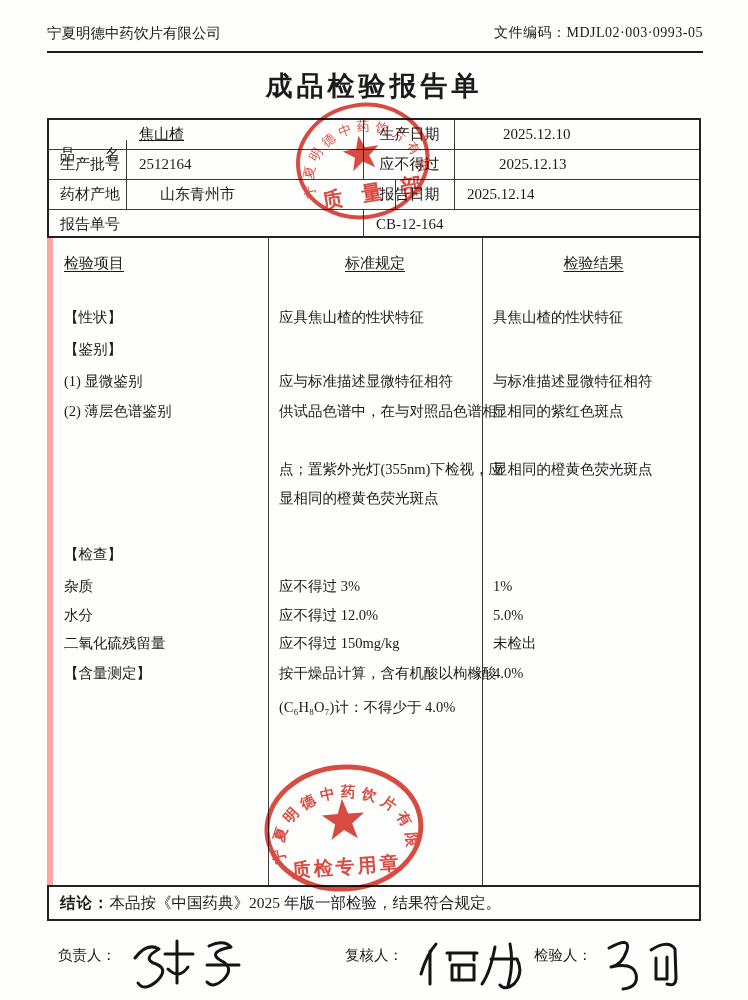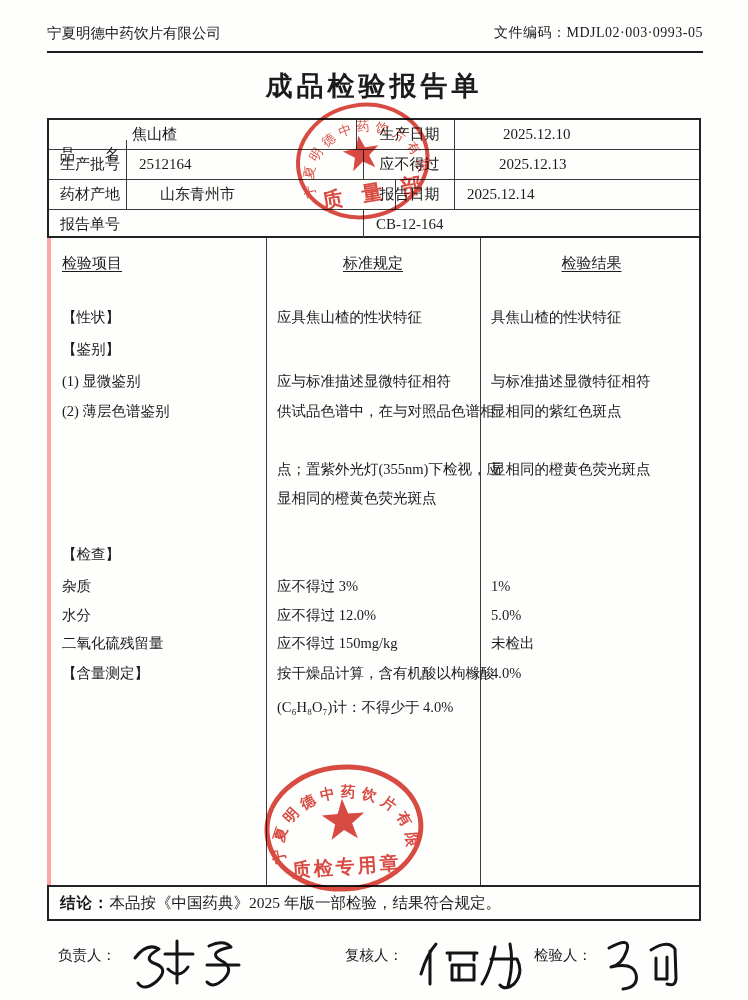--- a/index.html
+++ b/index.html
@@ -14,21 +14,21 @@
   .doc-title{position:absolute;left:0;top:68px;width:748px;text-align:center;font-size:27px;font-weight:bold;letter-spacing:4px;}
   
   .info-table{position:absolute;left:47px;top:118px;width:654px;height:120px;border:2px solid #222;box-sizing:border-box;}
   .irow{position:absolute;left:0;width:650px;height:29px;border-bottom:1px solid #3a3a3a;}
   .irow.last{border-bottom:none;}
   .icell{position:absolute;top:0;height:29px;line-height:29px;font-size:15px;box-sizing:border-box;}
   .icell.pad{padding-left:11px;}
   .vline{border-right:1px solid #3a3a3a;}
   .center{text-align:center;}
   
-  .results{position:absolute;left:47px;top:238px;width:654px;height:647px;border-left:4px solid #fca5a5;border-right:2px solid #222;box-sizing:border-box;}
+  .results{position:absolute;left:47px;top:238px;width:654px;height:647px;border-left:6px solid #fca5a5;border-right:2px solid #222;box-sizing:border-box;}
   .col-div{position:absolute;top:0;height:647px;border-left:1px solid #3a3a3a;}
   .rhead{position:absolute;top:14px;height:22px;line-height:22px;font-size:15px;}
   .rhead span{text-decoration:underline;text-underline-offset:3px;}
   .rline{position:absolute;left:0;width:650px;height:30px;line-height:30px;font-size:14.5px;}
   .lc{position:absolute;top:0;height:30px;white-space:nowrap;}
   .lc1{left:11px;width:198px;}
   .lc2{left:226px;width:200px;}
   .lc3{left:440px;width:208px;}
   
   .conclusion{position:absolute;left:47px;top:885px;width:654px;height:36px;border:2px solid #222;box-sizing:border-box;line-height:32px;font-size:15.5px;padding-left:11px;}
@@ -50,21 +50,21 @@
   <div class="doc-header">
     <span>宁夏明德中药饮片有限公司</span>
     <span class="doc-code"><span>文件编码：</span><span>MDJL02·003·0993-05</span></span>
   </div>
   <div class="header-rule"></div>
   <div class="doc-title">成品检验报告单</div>
 
   <div class="info-table">
     <div class="irow" style="top:0;">
       <div class="icell pad vline" style="left:0;width:78px;margin-top:20px;">品　　名</div>
-      <div class="icell pad vline" style="left:72px;width:236px;">焦山楂</div>
+      <div class="icell pad vline" style="left:79px;width:236px;text-decoration:underline;">焦山楂</div>
       <div class="icell center vline" style="left:316px;width:90px;">生产日期</div>
       <div class="icell pad" style="left:407px;width:240px;padding-left:47px;">2025.12.10</div>
     </div>
     <div class="irow" style="top:30px;">
       <div class="icell pad vline" style="left:0;width:78px;">生产批号</div>
       <div class="icell pad vline" style="left:79px;width:236px;">2512164</div>
       <div class="icell center vline" style="left:316px;width:90px;">应不得过</div>
       <div class="icell pad" style="left:407px;width:240px;padding-left:43px;">2025.12.13</div>
     </div>
     <div class="irow" style="top:60px;">

